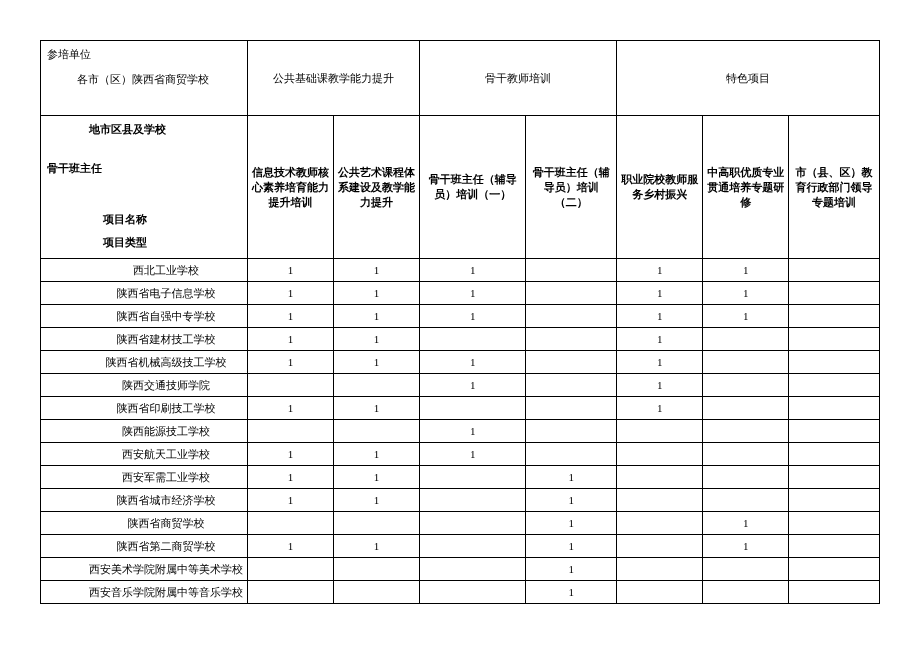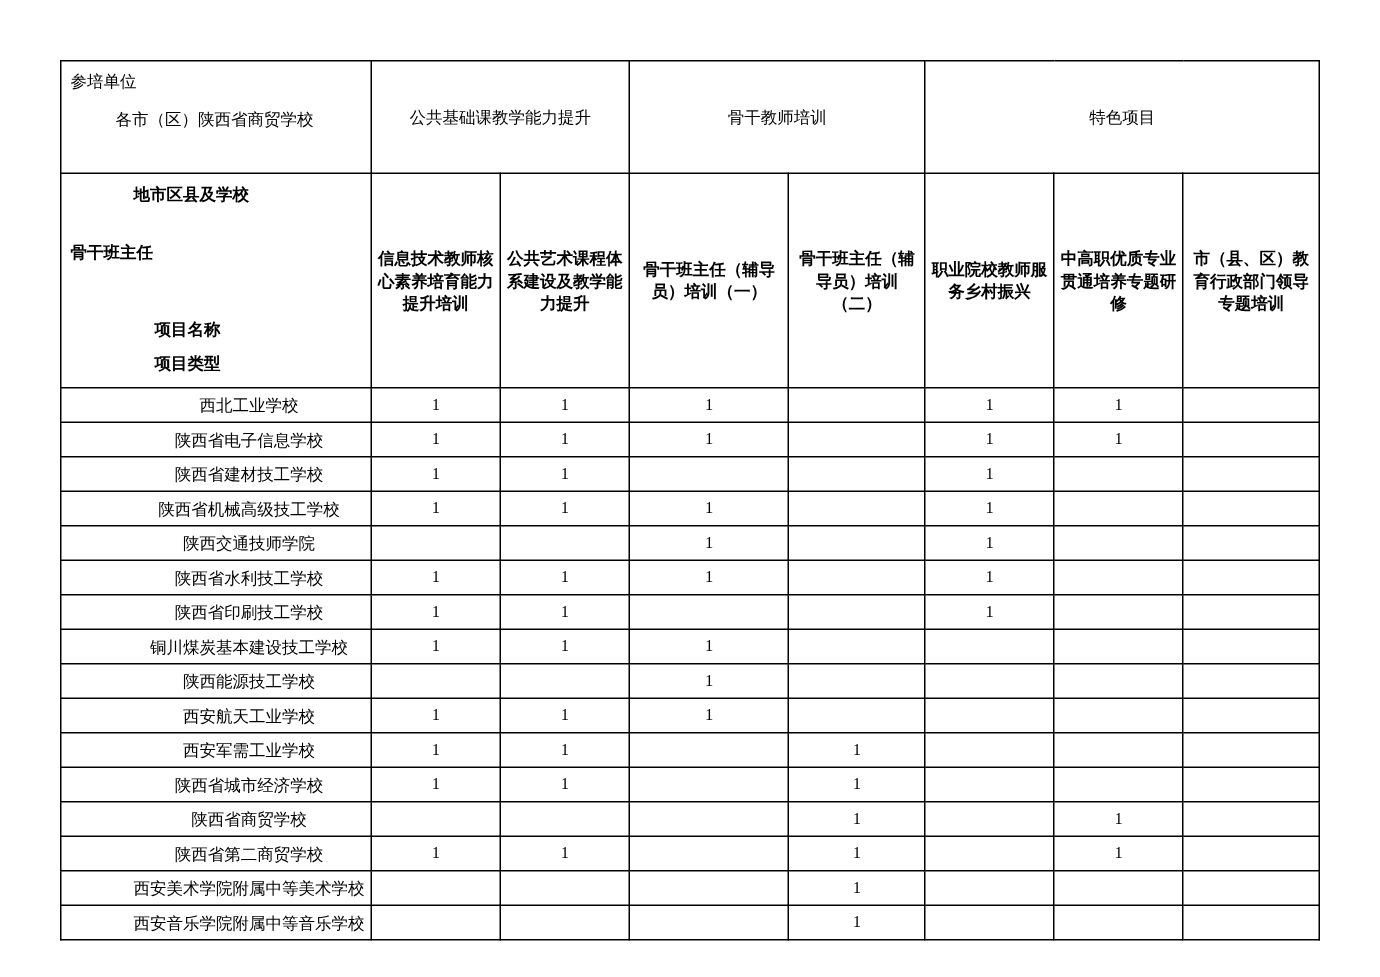--- a/index.html
+++ b/index.html
@@ -89,20 +89,30 @@
         <td class="row-label">陕西省电子信息学校</td>
         <td>1</td>
         <td>1</td>
         <td>1</td>
         <td></td>
         <td>1</td>
         <td>1</td>
         <td></td>
       </tr>
       <tr>
+        <td class="row-label">陕西省自强中专学校</td>
+        <td>1</td>
+        <td>1</td>
+        <td>1</td>
+        <td></td>
+        <td>1</td>
+        <td>1</td>
+        <td></td>
+      </tr>
+      <tr>
         <td class="row-label">陕西省建材技工学校</td>
         <td>1</td>
         <td>1</td>
         <td></td>
         <td></td>
         <td>1</td>
         <td></td>
         <td></td>
       </tr>
       <tr>
@@ -119,46 +129,26 @@
         <td class="row-label">陕西交通技师学院</td>
         <td></td>
         <td></td>
         <td>1</td>
         <td></td>
         <td>1</td>
         <td></td>
         <td></td>
       </tr>
       <tr>
-        <td class="row-label">陕西省水利技工学校</td>
-        <td>1</td>
-        <td>1</td>
-        <td>1</td>
-        <td></td>
-        <td>1</td>
-        <td></td>
-        <td></td>
-      </tr>
-      <tr>
         <td class="row-label">陕西省印刷技工学校</td>
         <td>1</td>
         <td>1</td>
         <td></td>
         <td></td>
         <td>1</td>
-        <td></td>
-        <td></td>
-      </tr>
-      <tr>
-        <td class="row-label">铜川煤炭基本建设技工学校</td>
-        <td>1</td>
-        <td>1</td>
-        <td>1</td>
-        <td></td>
-        <td></td>
         <td></td>
         <td></td>
       </tr>
       <tr>
         <td class="row-label">陕西能源技工学校</td>
         <td></td>
         <td></td>
         <td>1</td>
         <td></td>
         <td></td>

